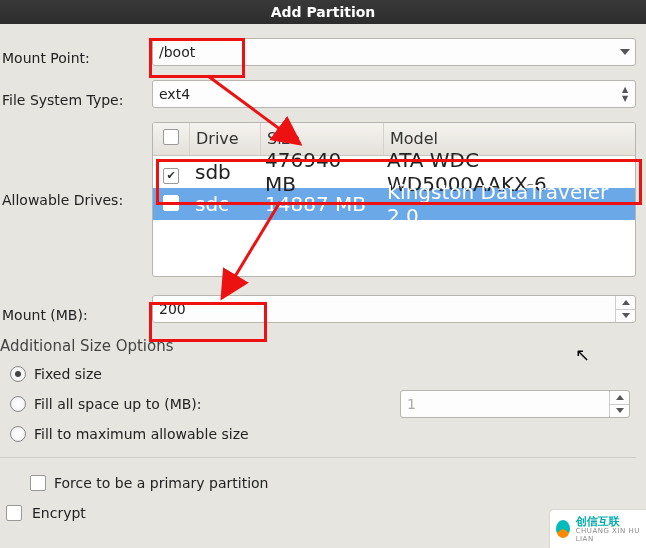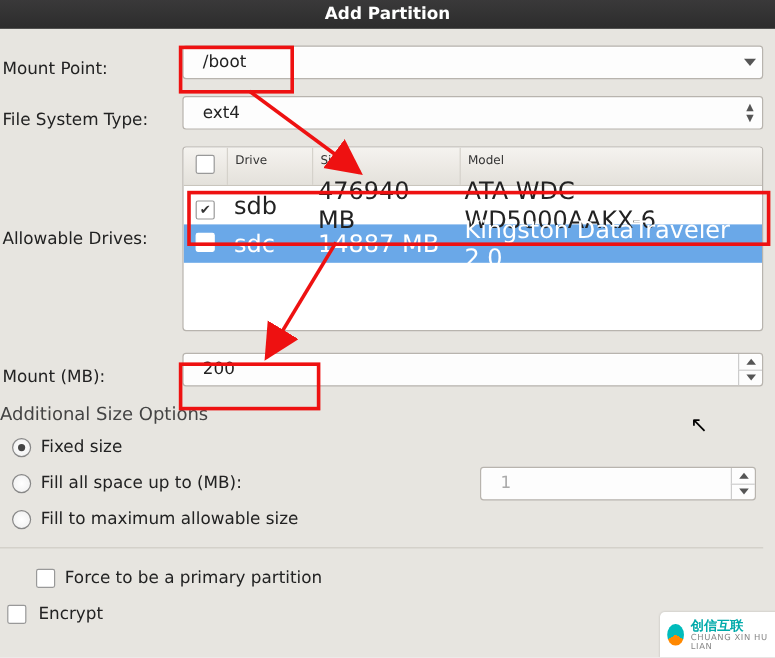--- a/index.html
+++ b/index.html
@@ -5,35 +5,35 @@
   html,body{margin:0;padding:0;font-family:"DejaVu Sans","Liberation Sans",sans-serif;font-size:14px;color:#222;background:#eee;}
   .window{width:646px;height:548px;background:#e7e5e0;position:relative;overflow:hidden;box-sizing:border-box;}
   .titlebar{background:#333;background:linear-gradient(#3a393a,#2c2c2c);color:#fff;height:24px;line-height:24px;text-align:center;font-weight:bold;font-size:14px;}
   .body{padding:8px 10px 0 0;}
   .row{display:flex;align-items:flex-end;margin:6px 0 14px 0;}
   .label{width:150px;padding-left:2px;color:#222;}
   .field{flex:1;position:relative;}
   .combo,.spin,.textin{
     width:100%;height:28px;box-sizing:border-box;
     background:#fdfdfd;border:1px solid #b8b4ae;border-radius:3px;
-    padding:0 22px 0 16px;font-size:14px;line-height:26px;color:#222;
+    padding:0 22px 0 6px;font-size:14px;line-height:26px;color:#222;
     box-shadow:inset 1px 1px 0 #fff;
   }
   .combo-btn,.spin-btns{position:absolute;right:1px;top:1px;bottom:1px;width:20px;display:flex;flex-direction:column;}
   .combo-btn{align-items:center;justify-content:center;}
   .tri-down{width:0;height:0;border-left:5px solid transparent;border-right:5px solid transparent;border-top:6px solid #555;}
   .updown{font-size:8px;line-height:9px;text-align:center;color:#555;}
   .spin-half{flex:1;display:flex;align-items:center;justify-content:center;border-left:1px solid #ccc;}
   .spin-half+.spin-half{border-top:1px solid #ccc;}
   .tri-up{width:0;height:0;border-left:4px solid transparent;border-right:4px solid transparent;border-bottom:5px solid #555;}
   .tri-dn{width:0;height:0;border-left:4px solid transparent;border-right:4px solid transparent;border-top:5px solid #555;}
 
   .drives-wrap{background:#fff;border:1px solid #b8b4ae;border-radius:3px;overflow:hidden;}
   .drives-head{display:flex;background:linear-gradient(#f5f3ef,#e4e1db);border-bottom:1px solid #c9c5bd;}
-  .dh{padding:6px 6px;font-size:10px;color:#333;border-right:1px solid #d5d2cb;}
+  .dh{padding:6px 6px;font-size:16px;color:#333;border-right:1px solid #d5d2cb;}
   .dh:last-child{border-right:none;}
   .col-chk{width:24px;text-align:center;}
   .col-drive{width:58px;}
   .col-size{width:110px;text-align:left;}
   .col-model{flex:1;}
   .drow{display:flex;align-items:center;height:32px;}
   .drow .dc{padding:0 6px;font-size:20px;}
   .drow.selected{background:#6aa8e8;color:#fff;}
   .drow .col-size{text-align:left;}
   .chk{width:14px;height:14px;border:1px solid #999;background:#fff;display:inline-flex;align-items:center;justify-content:center;font-size:11px;line-height:1;border-radius:2px;}
@@ -50,21 +50,21 @@
   .opt .spin-inline .spin{color:#aaa;}
   .chkbox{width:14px;height:14px;border:1px solid #999;background:#fff;border-radius:2px;display:inline-block;}
 
   
   .ann{position:absolute;border:3px solid #e11;z-index:50;pointer-events:none;}
   .arrow-svg{position:absolute;z-index:49;pointer-events:none;}
 
   
   .wm{position:absolute;right:0;bottom:0;width:96px;height:38px;background:#fff;border-top-left-radius:4px;box-shadow:0 0 2px rgba(0,0,0,.2);display:flex;align-items:center;gap:6px;padding:4px 6px;box-sizing:border-box;font-size:9px;color:#0aa;}
   .wm .logo{width:18px;height:18px;background:conic-gradient(#0bb 0 120deg,#f80 120deg 240deg,#0bb 240deg 360deg);border-radius:50%;}
-  .wm .t1{font-weight:bold;font-size:11px;line-height:11px;}
+  .wm .t1{font-weight:bold;font-size:11px;line-height:11px;font-family:Liberation Serif, serif;}
   .wm .t2{font-size:7px;color:#888;letter-spacing:.5px;}
 
   .cursor{position:absolute;font-size:18px;color:#000;z-index:60;pointer-events:none;}
 </style>
 </head>
 <body>
 
 <div class="window">
   <div class="titlebar">
     <span>Add Partition</span>

